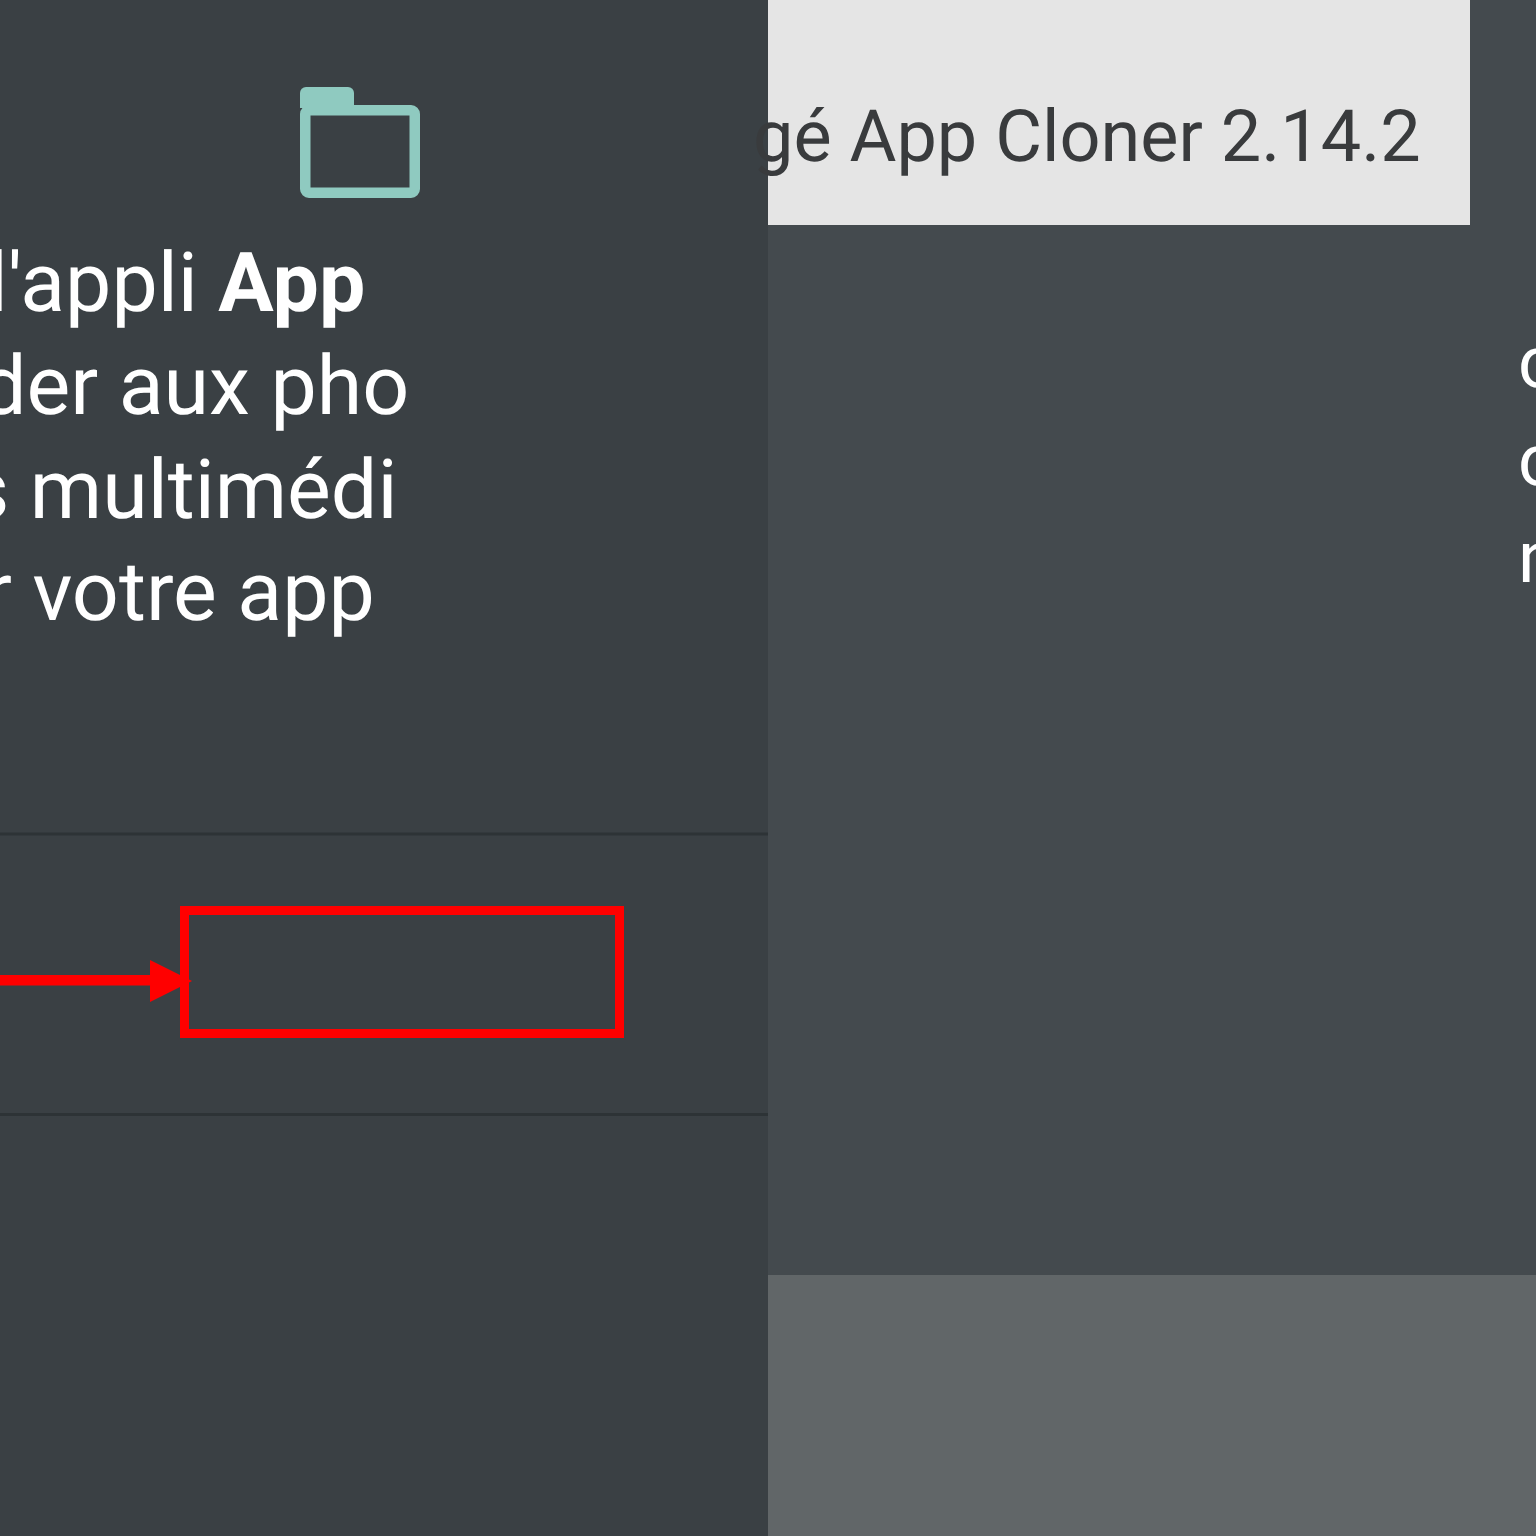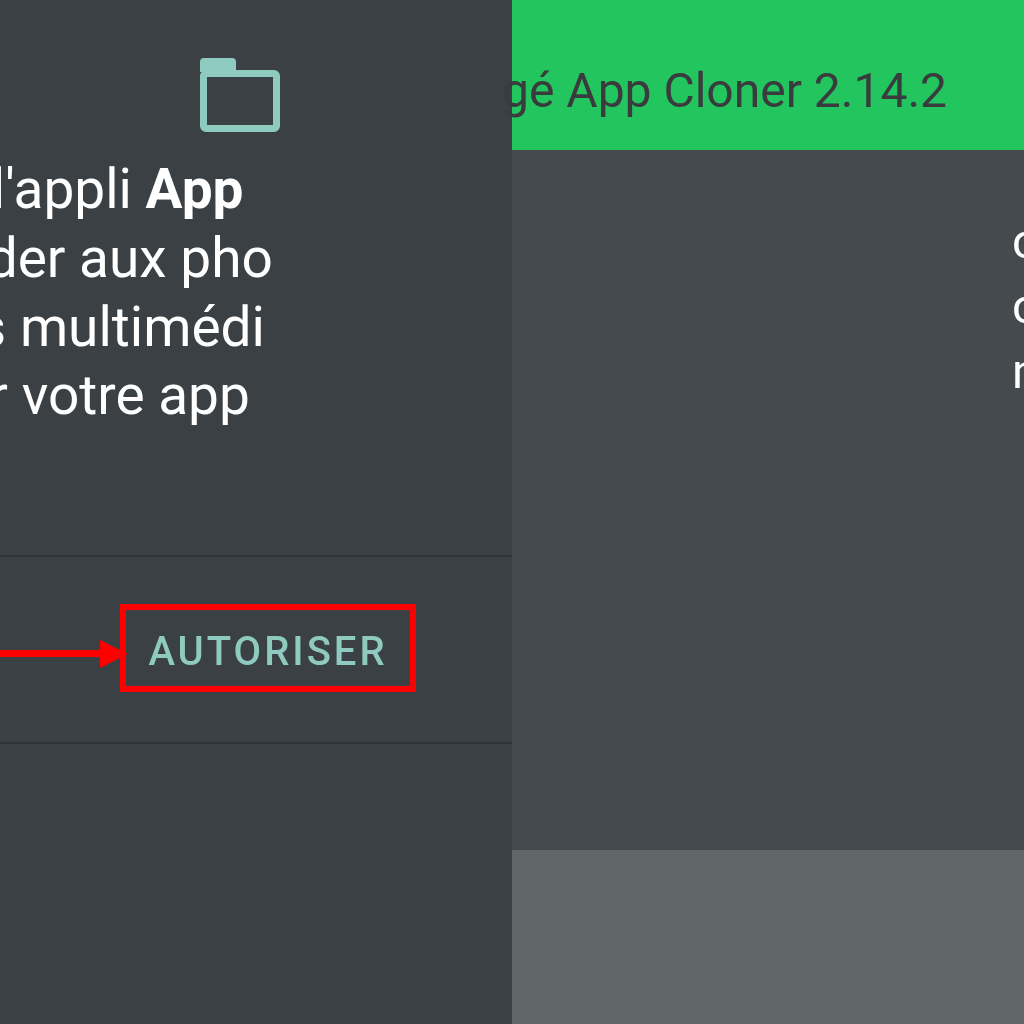--- a/index.html
+++ b/index.html
@@ -30,21 +30,21 @@
   .btn{
     font-size:40px;letter-spacing:3px;font-weight:500;color:#8fcac0;
     text-align:center;position:absolute;
   }
   .highlight-box{
     position:absolute;border:6px solid #ff0000;box-sizing:border-box;
   }
 
   
   .right-top{
-    position:absolute;left:0;top:0;width:512px;height:150px;background:#22c55e;
+    position:absolute;left:0;top:0;width:468px;height:150px;background:#e5e5e5;
   }
   .right-title{
     position:absolute;left:-10px;top:62px;color:#393b3d;
     font-size:48px;font-weight:400;letter-spacing:0;
     white-space:nowrap;
   }
   .right-body{
     position:absolute;left:0;top:150px;width:512px;height:700px;background:#444a4e;
   }
   .right-text{
@@ -75,21 +75,20 @@
     <span>tenus multimédi</span><br>
     <span>rs sur votre app</span>
   </div>
 
   <div class="divider" style="top:555px"></div>
 
   <div class="arrow-shaft" style="left:0;top:650px;width:100px"></div>
   <div class="arrow-head" style="left:100px;top:640px;border-left:28px solid #ff0000"></div>
 
   <div class="highlight-box" style="left:120px;top:604px;width:296px;height:88px"></div>
-  <span class="btn" style="left:140px;top:628px;width:256px">AUTORISER</span>
 
   <div class="divider" style="top:742px"></div>
 
 </div>
 
 <div class="half right">
   <div class="right-top">
     <span class="right-title">gé App Cloner 2.14.2</span>
   </div>
 

